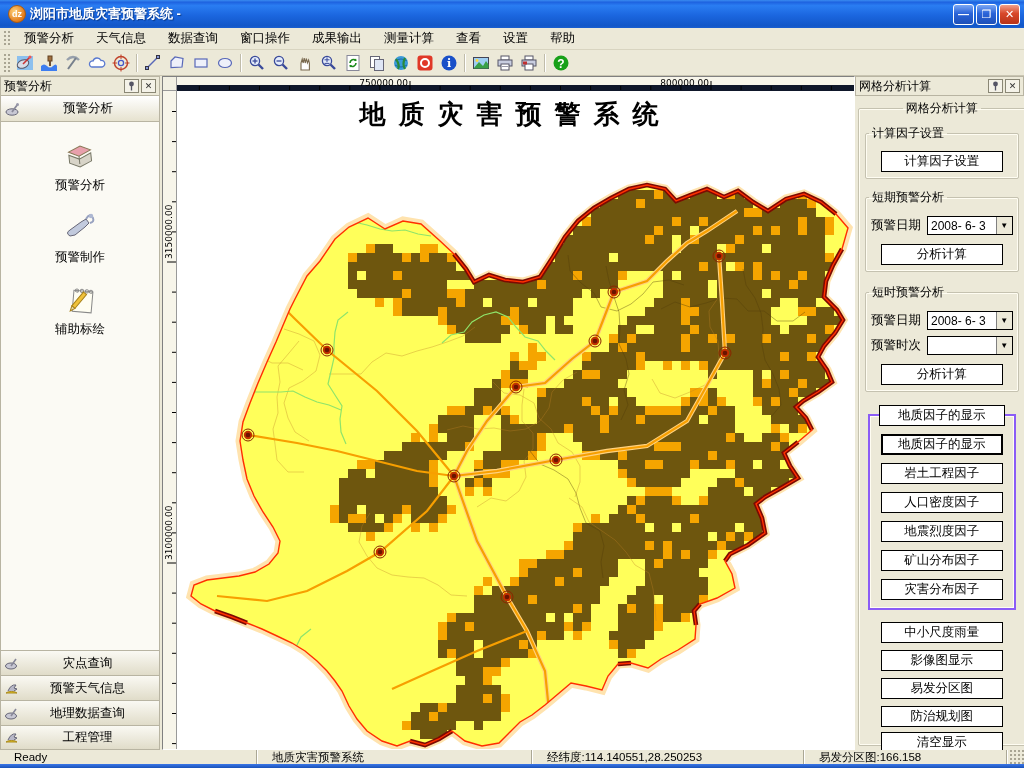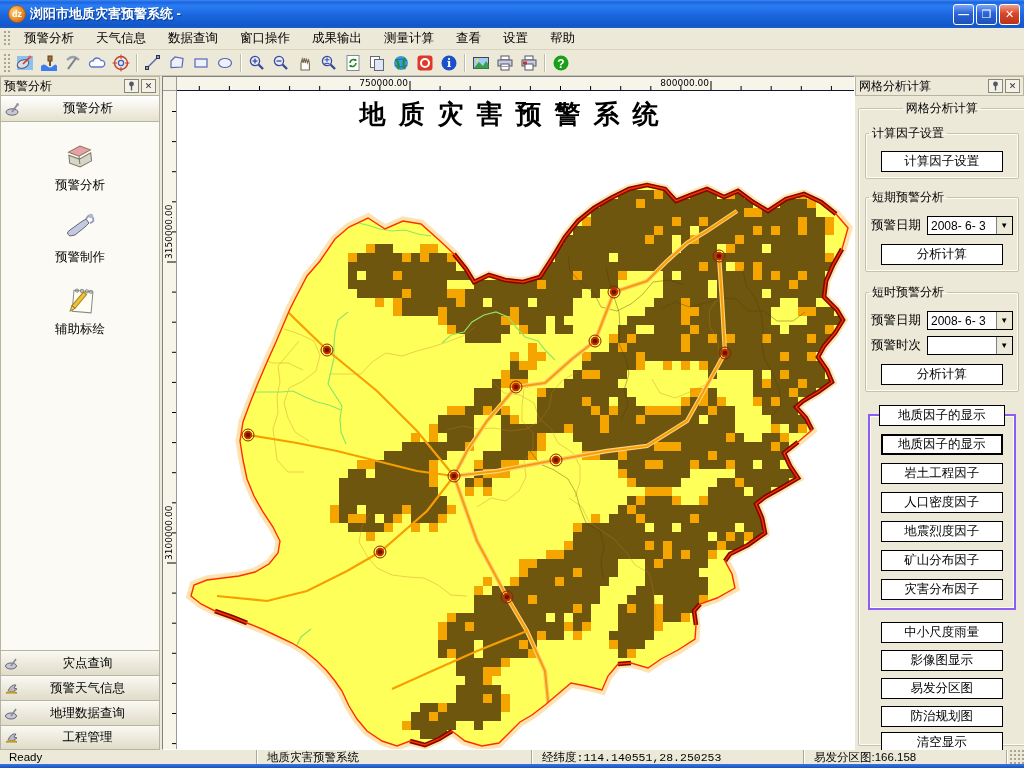--- a/index.html
+++ b/index.html
@@ -45,21 +45,21 @@
   .lp-item .cap { margin-top:3px; font-size:12.5px; color:#000; }
   .lp-bar { height:25px; background:linear-gradient(180deg,#faf9f3,#e0dcc9); border:1px solid #b8b4a2; border-bottom:none;
     display:flex; align-items:center; padding:0 3px; cursor:pointer; }
   .lp-bar:last-child { border-bottom:1px solid #b8b4a2; }
   .lp-bar .btext { flex:1; text-align:center; font-size:12.5px; }
 
   
   .mappane { position:absolute; left:162px; top:76px; width:693px; height:674px; background:#fff;
     border:1px solid #808080; border-right-color:#fff; border-bottom-color:#fff; }
   .ruler-corner { position:absolute; left:0; top:0; width:14px; height:14px; background:#f1efe2; border-right:1px solid #999; border-bottom:1px solid #999; }
-  .ruler-top { position:absolute; left:14px; top:0; width:677px; height:14px; background:#f7f5ea; border-bottom:1px solid #0f172a; }
+  .ruler-top { position:absolute; left:14px; top:0; width:677px; height:14px; background:#f7f5ea; border-bottom:6px solid #0f172a; }
   .ruler-left { position:absolute; left:0; top:14px; width:14px; height:658px; background:#f7f5ea; border-right:1px solid #999; }
   .rlabel { position:absolute; font-size:9px; color:#000; font-family:"DejaVu Sans",sans-serif; }
   .rlabel.vert { writing-mode:vertical-rl; transform:rotate(180deg); }
   .canvas { position:absolute; left:14px; top:14px; width:677px; height:658px; background:#fff; overflow:hidden; }
   .map-title { position:absolute; left:0; top:6px; width:100%; text-align:center;
     font-family:"DejaVu Serif","Liberation Serif",serif; font-weight:bold; font-size:26px; letter-spacing:13px; color:#000; pointer-events:none; }
 
   
   .rightpanel { position:absolute; left:855px; top:76px; width:169px; height:674px; background:#ECE9D8; }
   fieldset { border:1px solid #c5c2b0; border-radius:2px; box-shadow:inset 0 0 0 1px #fffdf2; margin:4px 3px 0 3px; padding:4px 3px 6px 3px; position:relative; }
@@ -71,21 +71,21 @@
   .formrow { display:flex; align-items:center; margin:6px 2px 2px 2px; }
   .formrow .flabel { width:56px; font-size:12.5px; }
   .combo { flex:1; height:19px; background:#fff; border:1px solid #000; display:flex; align-items:stretch; }
   .combo .cval { flex:1; font-size:12px; padding:2px 10px 0 3px; overflow:hidden; white-space:nowrap; }
   .combo .carr { width:16px; background:#ECE9D8; border-left:1px solid #808080; display:flex; align-items:center; justify-content:center; font-size:8px; color:#000; }
   .factorbox { border:2px solid #8b5cf6; box-shadow:inset 0 0 0 1px #fffdf2; margin:16px 6px 0 6px; padding:2px 0 8px 0; position:relative; }
   .factorbox .fhdr { position:absolute; top:-11px; left:50%; transform:translateX(-50%); width:126px; }
 
   
   .statusbar { position:absolute; left:0; top:750px; width:1024px; height:14px; background:#ECE9D8; display:flex; font-size:11.5px; }
-  .sfield { border-right:1px solid #fff; box-shadow:inset -1px 0 0 #aaa795; padding:0 9px; display:flex; align-items:center; white-space:nowrap; overflow:hidden; }
+  .sfield { border-right:1px solid #fff; box-shadow:inset -1px 0 0 #aaa795; padding:0 14px; display:flex; align-items:center; white-space:nowrap; overflow:hidden; }
   .sgrip { width:16px; background-image:radial-gradient(#a9a593 30%, transparent 32%); background-size:4px 4px; background-position:1px 3px; }
   .bottomedge { position:absolute; left:0; top:764px; width:1024px; height:4px; background:linear-gradient(180deg,#3a76e8,#1952b8); }
 
   svg { display:block; }
 </style>
 </head>
 <body>
 
 <div class="titlebar">
   <div class="appicon">dz</div>
@@ -2111,17 +2111,17 @@
     <button class="xbtn" style="margin-top:7px;">影像图显示</button>
     <button class="xbtn" style="margin-top:7px;">易发分区图</button>
     <button class="xbtn" style="margin-top:7px;">防治规划图</button>
     <button class="xbtn" style="margin-top:5px;">清空显示</button>
   </fieldset>
 </div>
 
 <div class="statusbar">
   <div class="sfield" style="width:258px;">Ready</div>
   <div class="sfield" style="width:275px;">地质灾害预警系统</div>
-  <div class="sfield" style="width:272px;font-family:Liberation Mono, monospace;">经纬度:114.140551,28.250253</div>
+  <div class="sfield" style="width:272px;">经纬度:114.140551,28.250253</div>
   <div class="sfield" style="flex:1;">易发分区图:166.158</div>
   <div class="sgrip"></div>
 </div>
 <div class="bottomedge"></div>
 
 </body></html>

